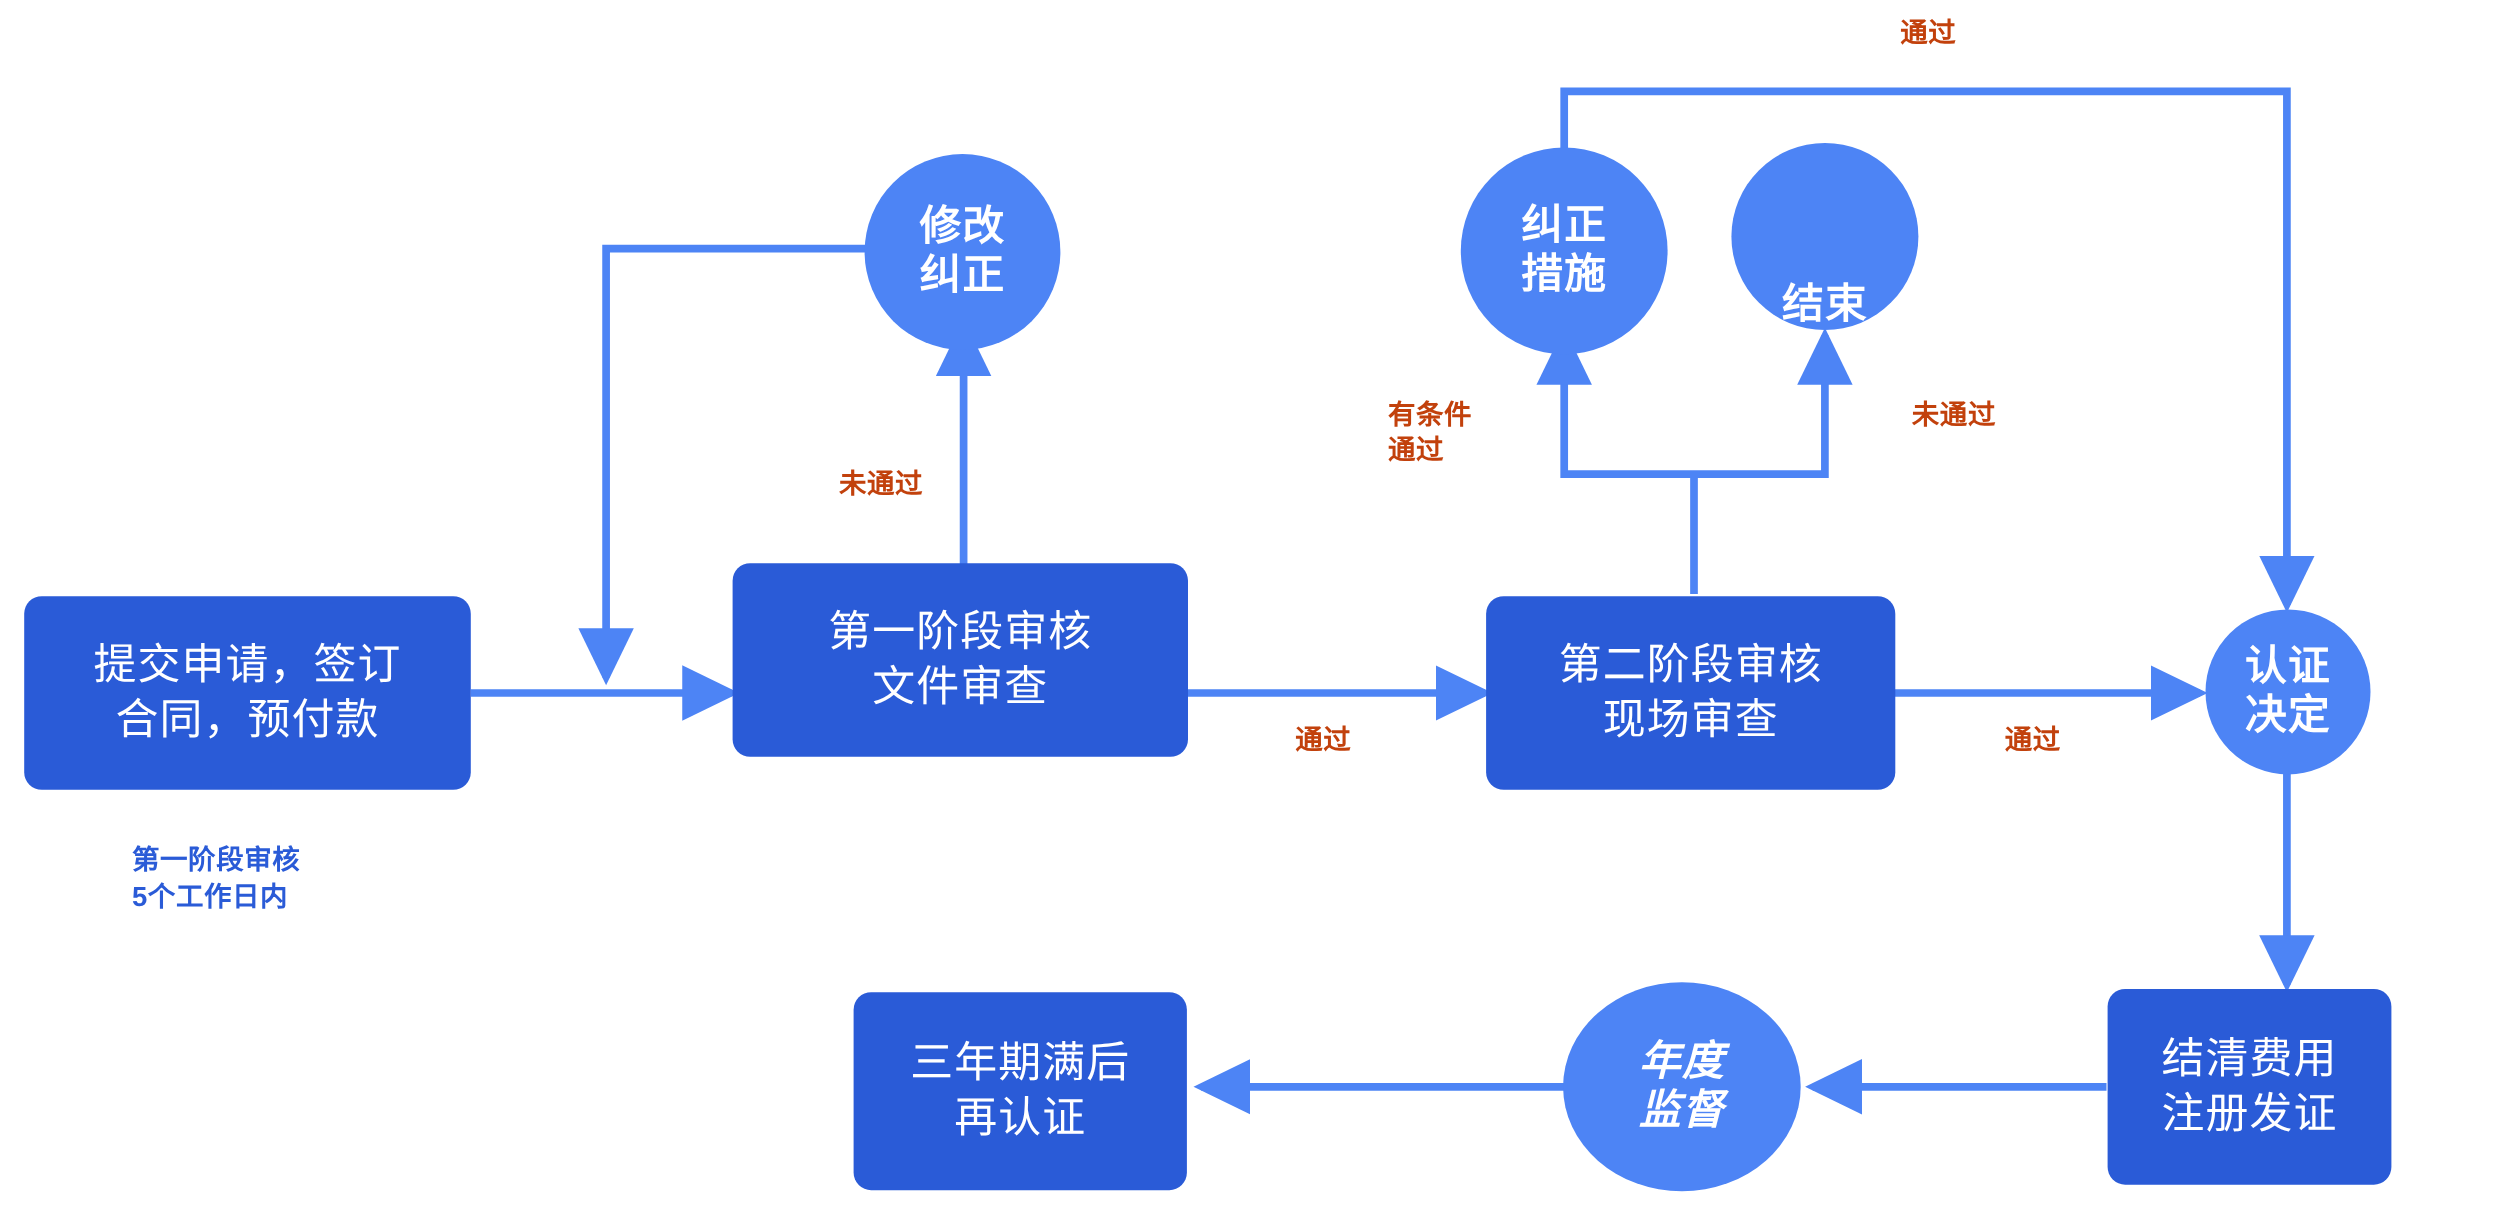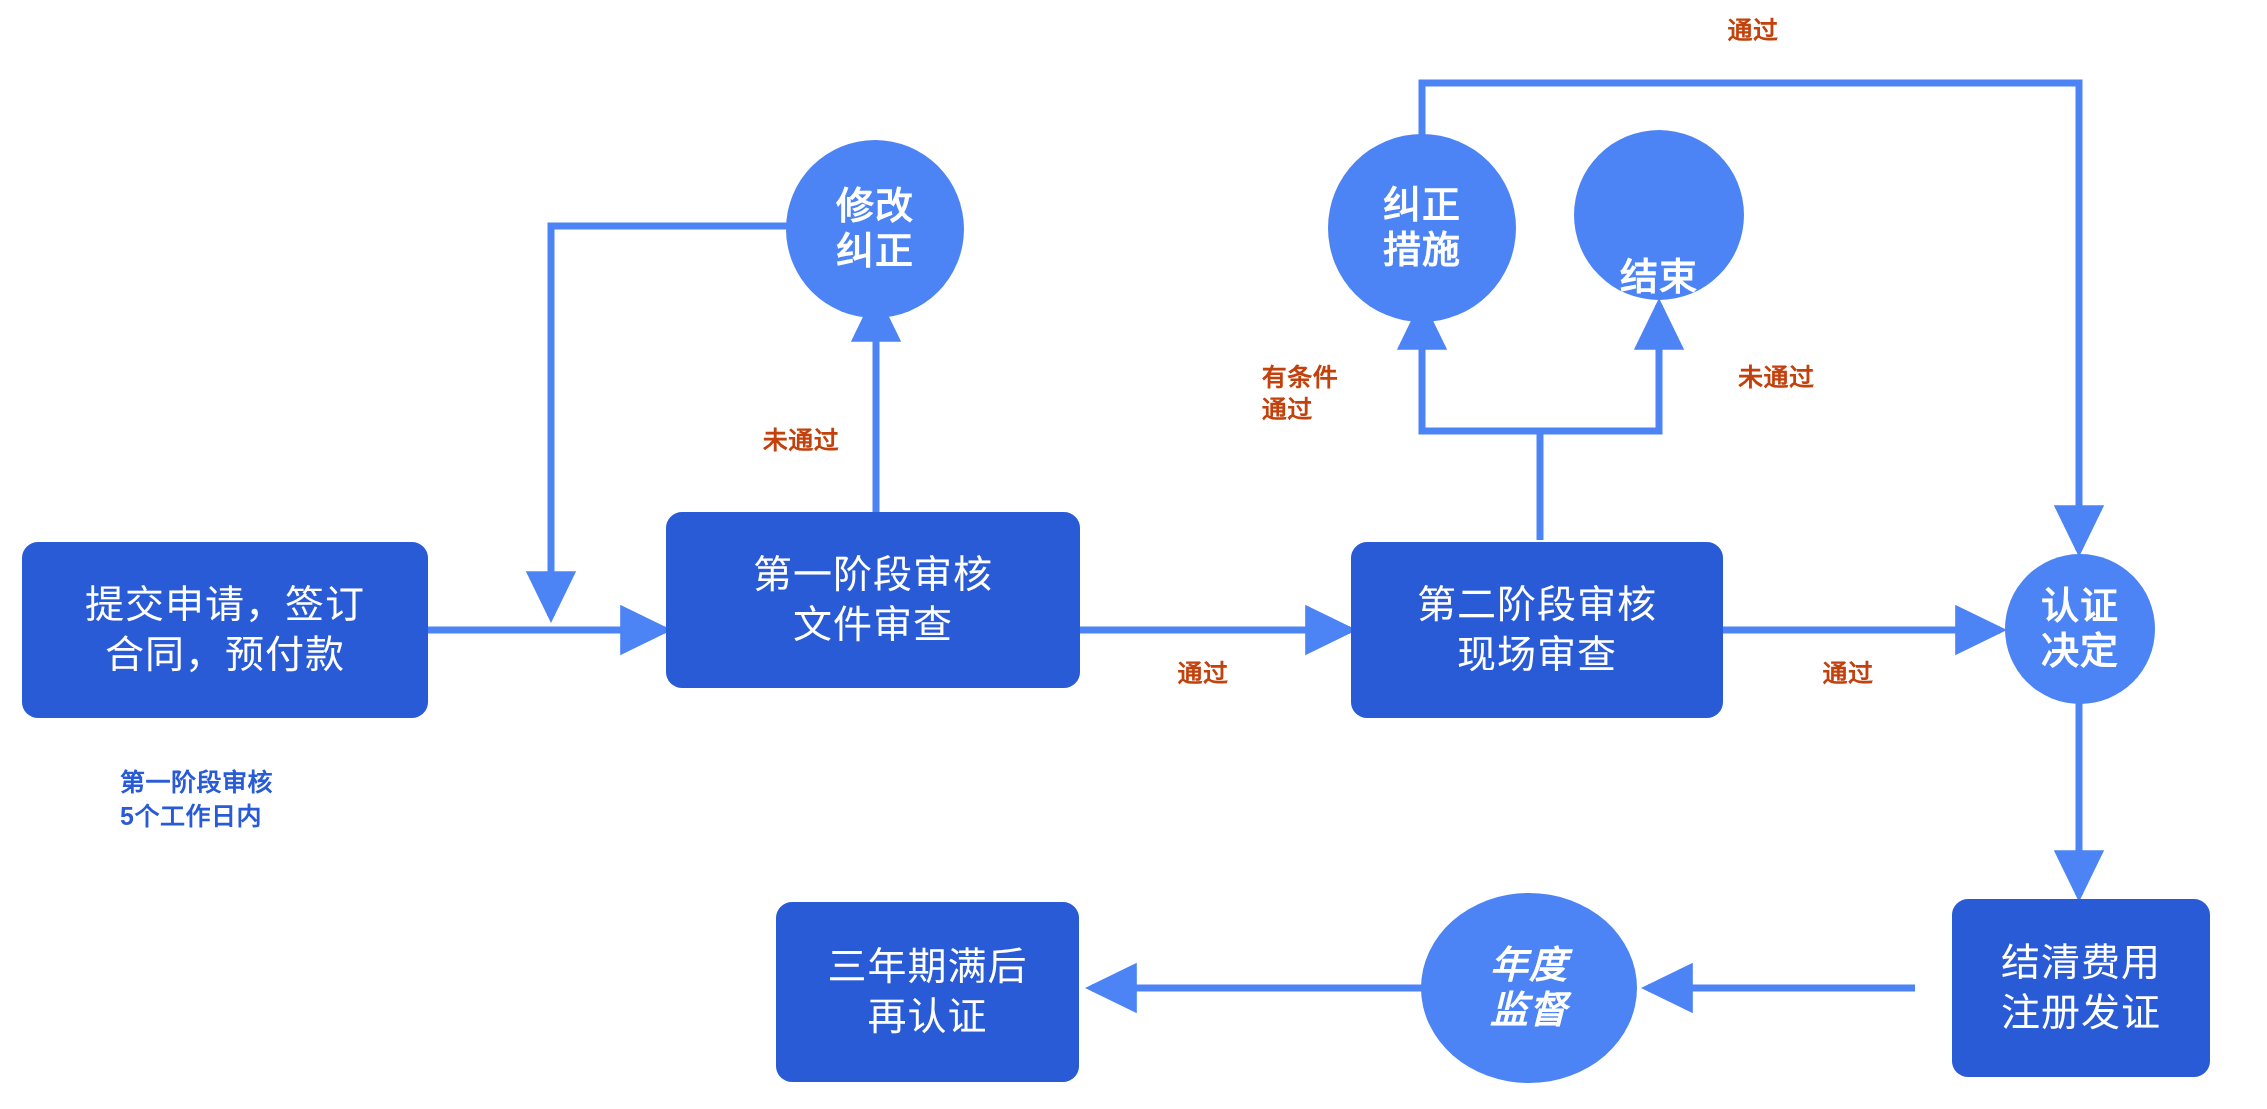--- a/index.html
+++ b/index.html
@@ -153,21 +153,21 @@
 
   <div class="node circle" style="left:1574px; top:130px; width:170px; height:170px;align-items:flex-end;">
     <span class="nlabel">结束</span>
   </div>
 
   <div class="node circle" style="left:2005px; top:554px; width:150px; height:150px;">
     <span class="nlabel">认证
 决定</span>
   </div>
 
-  <div class="node box" style="left:1916px; top:899px; width:258px; height:178px;margin-left:36px;">
+  <div class="node box" style="left:1916px; top:899px; width:258px; height:178px;">
     <span class="nlabel">结清费用
 注册发证</span>
   </div>
 
   <div class="node circle" style="left:1421px; top:893px; width:216px; height:190px;font-style:italic;">
     <span class="nlabel">年度
 监督</span>
   </div>
 
   <div class="node box" style="left:776px; top:902px; width:303px; height:180px;">

